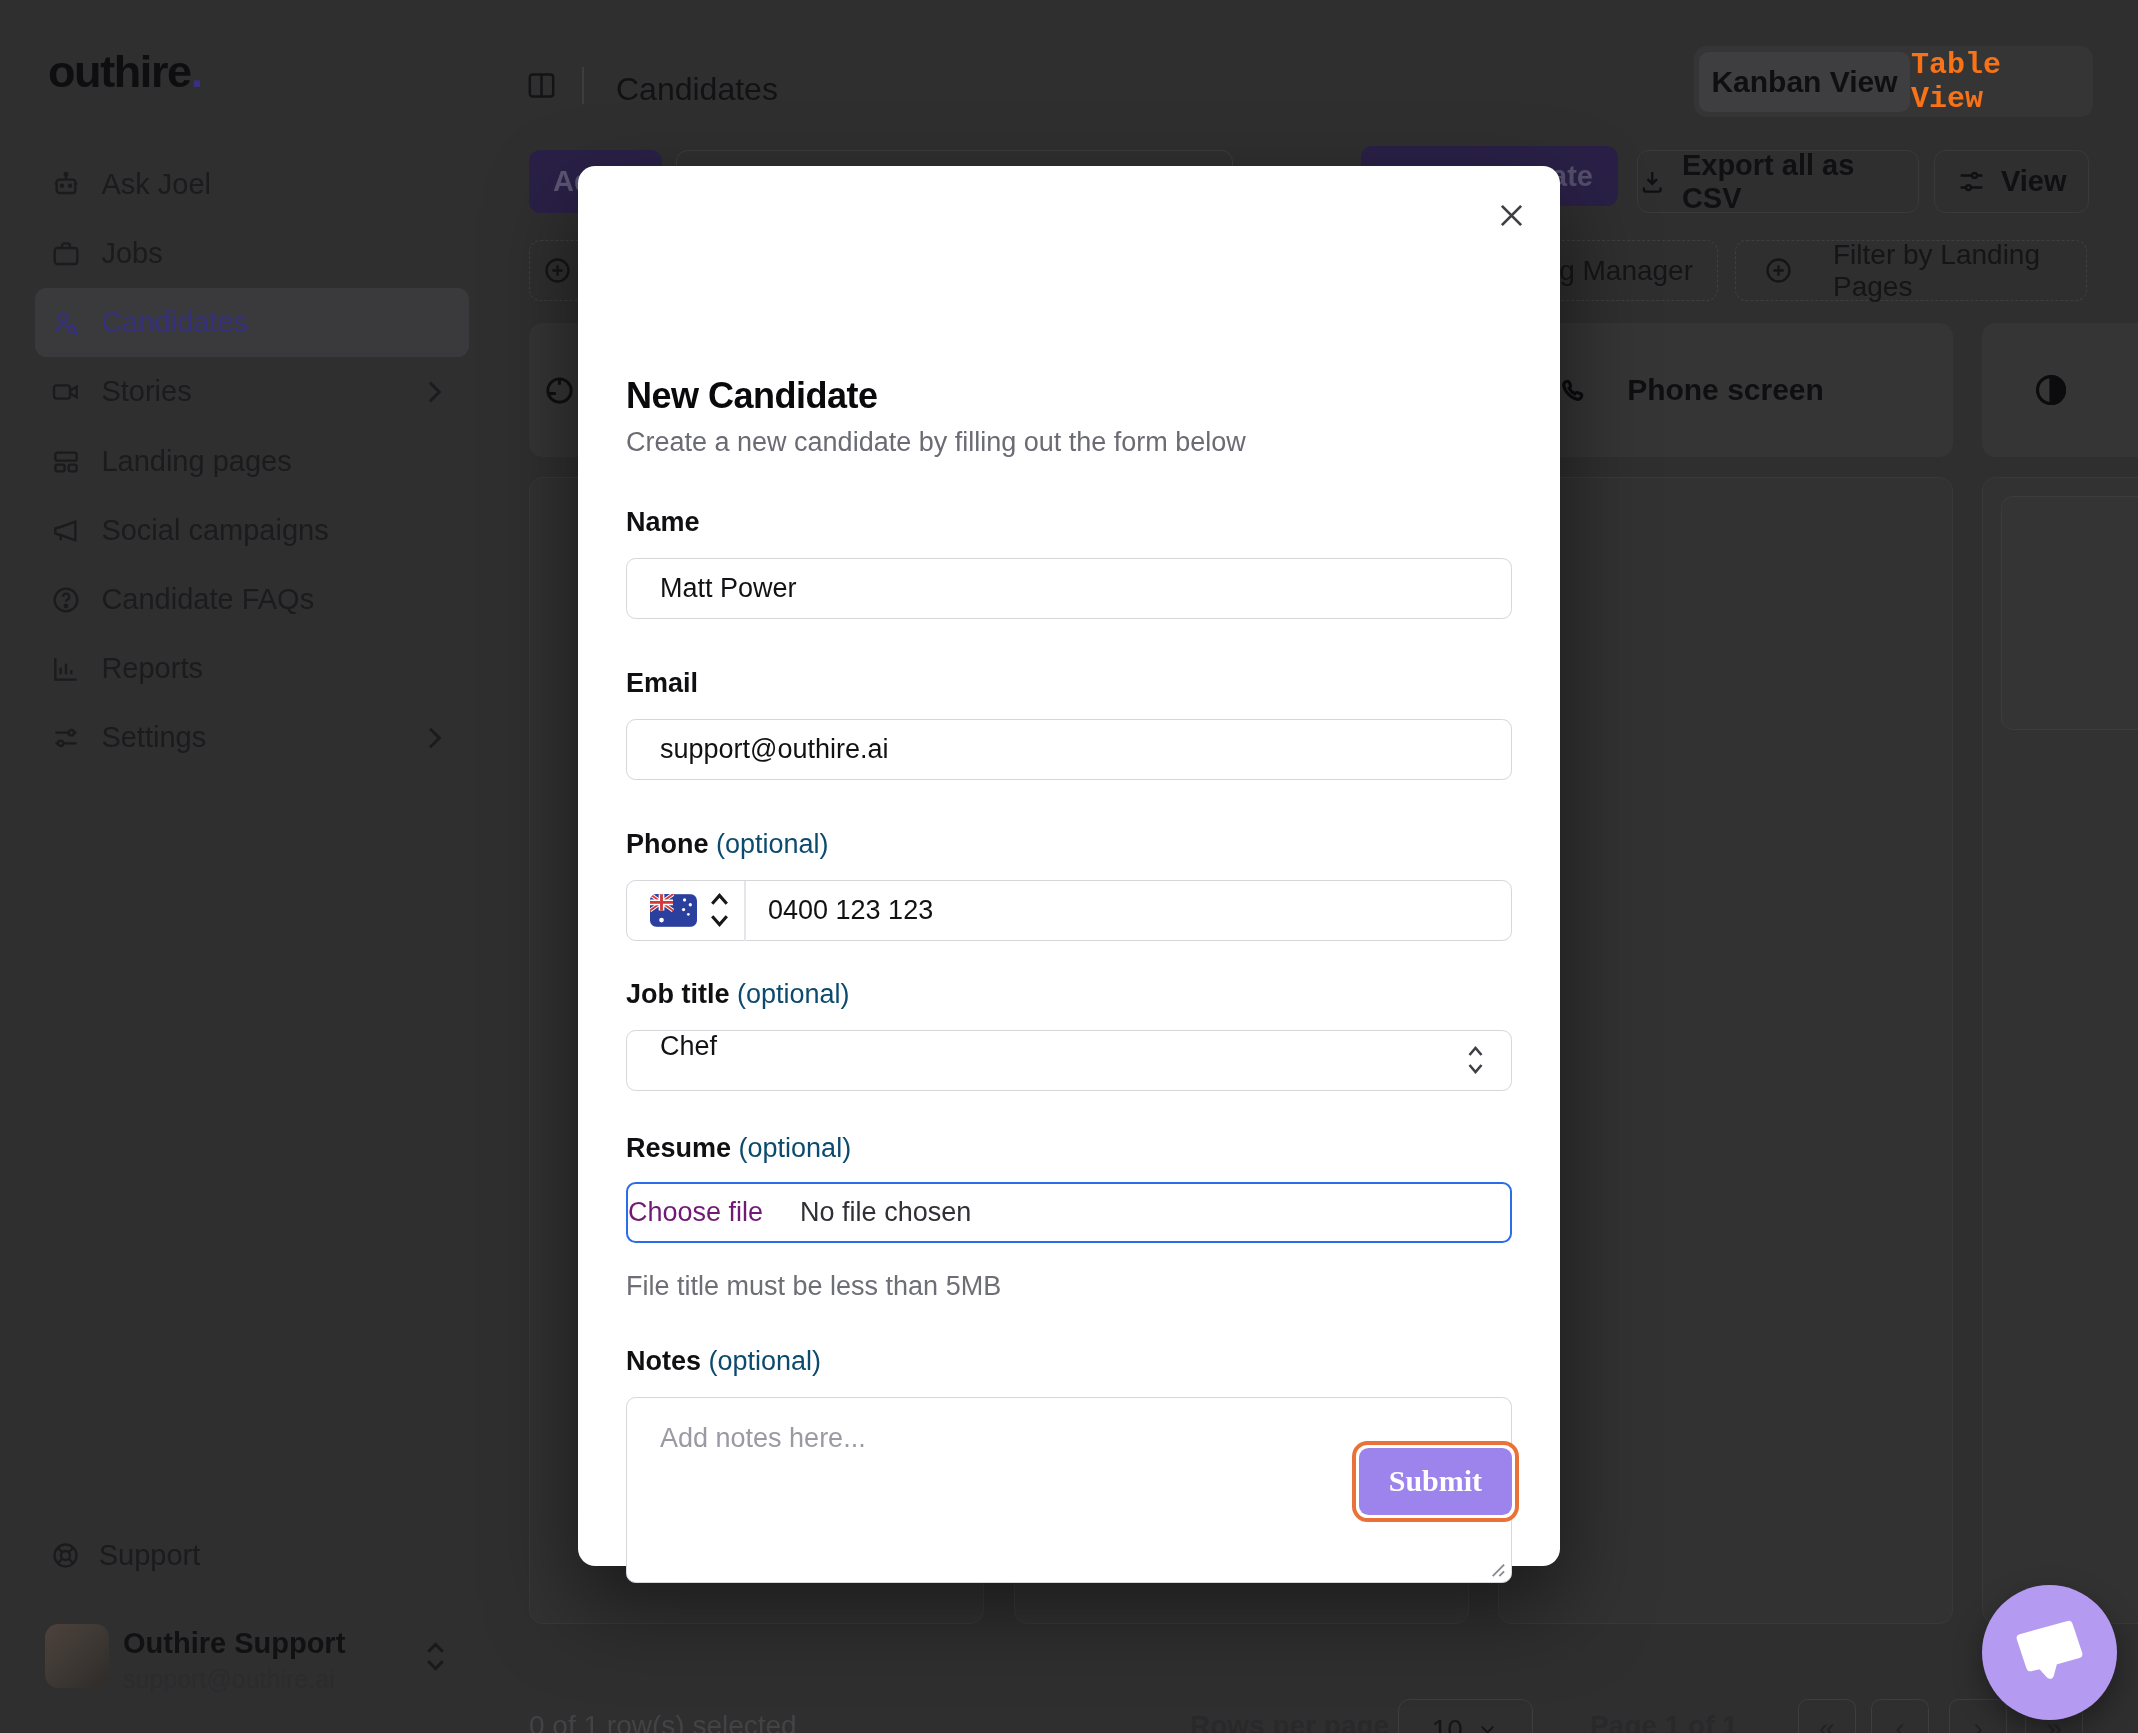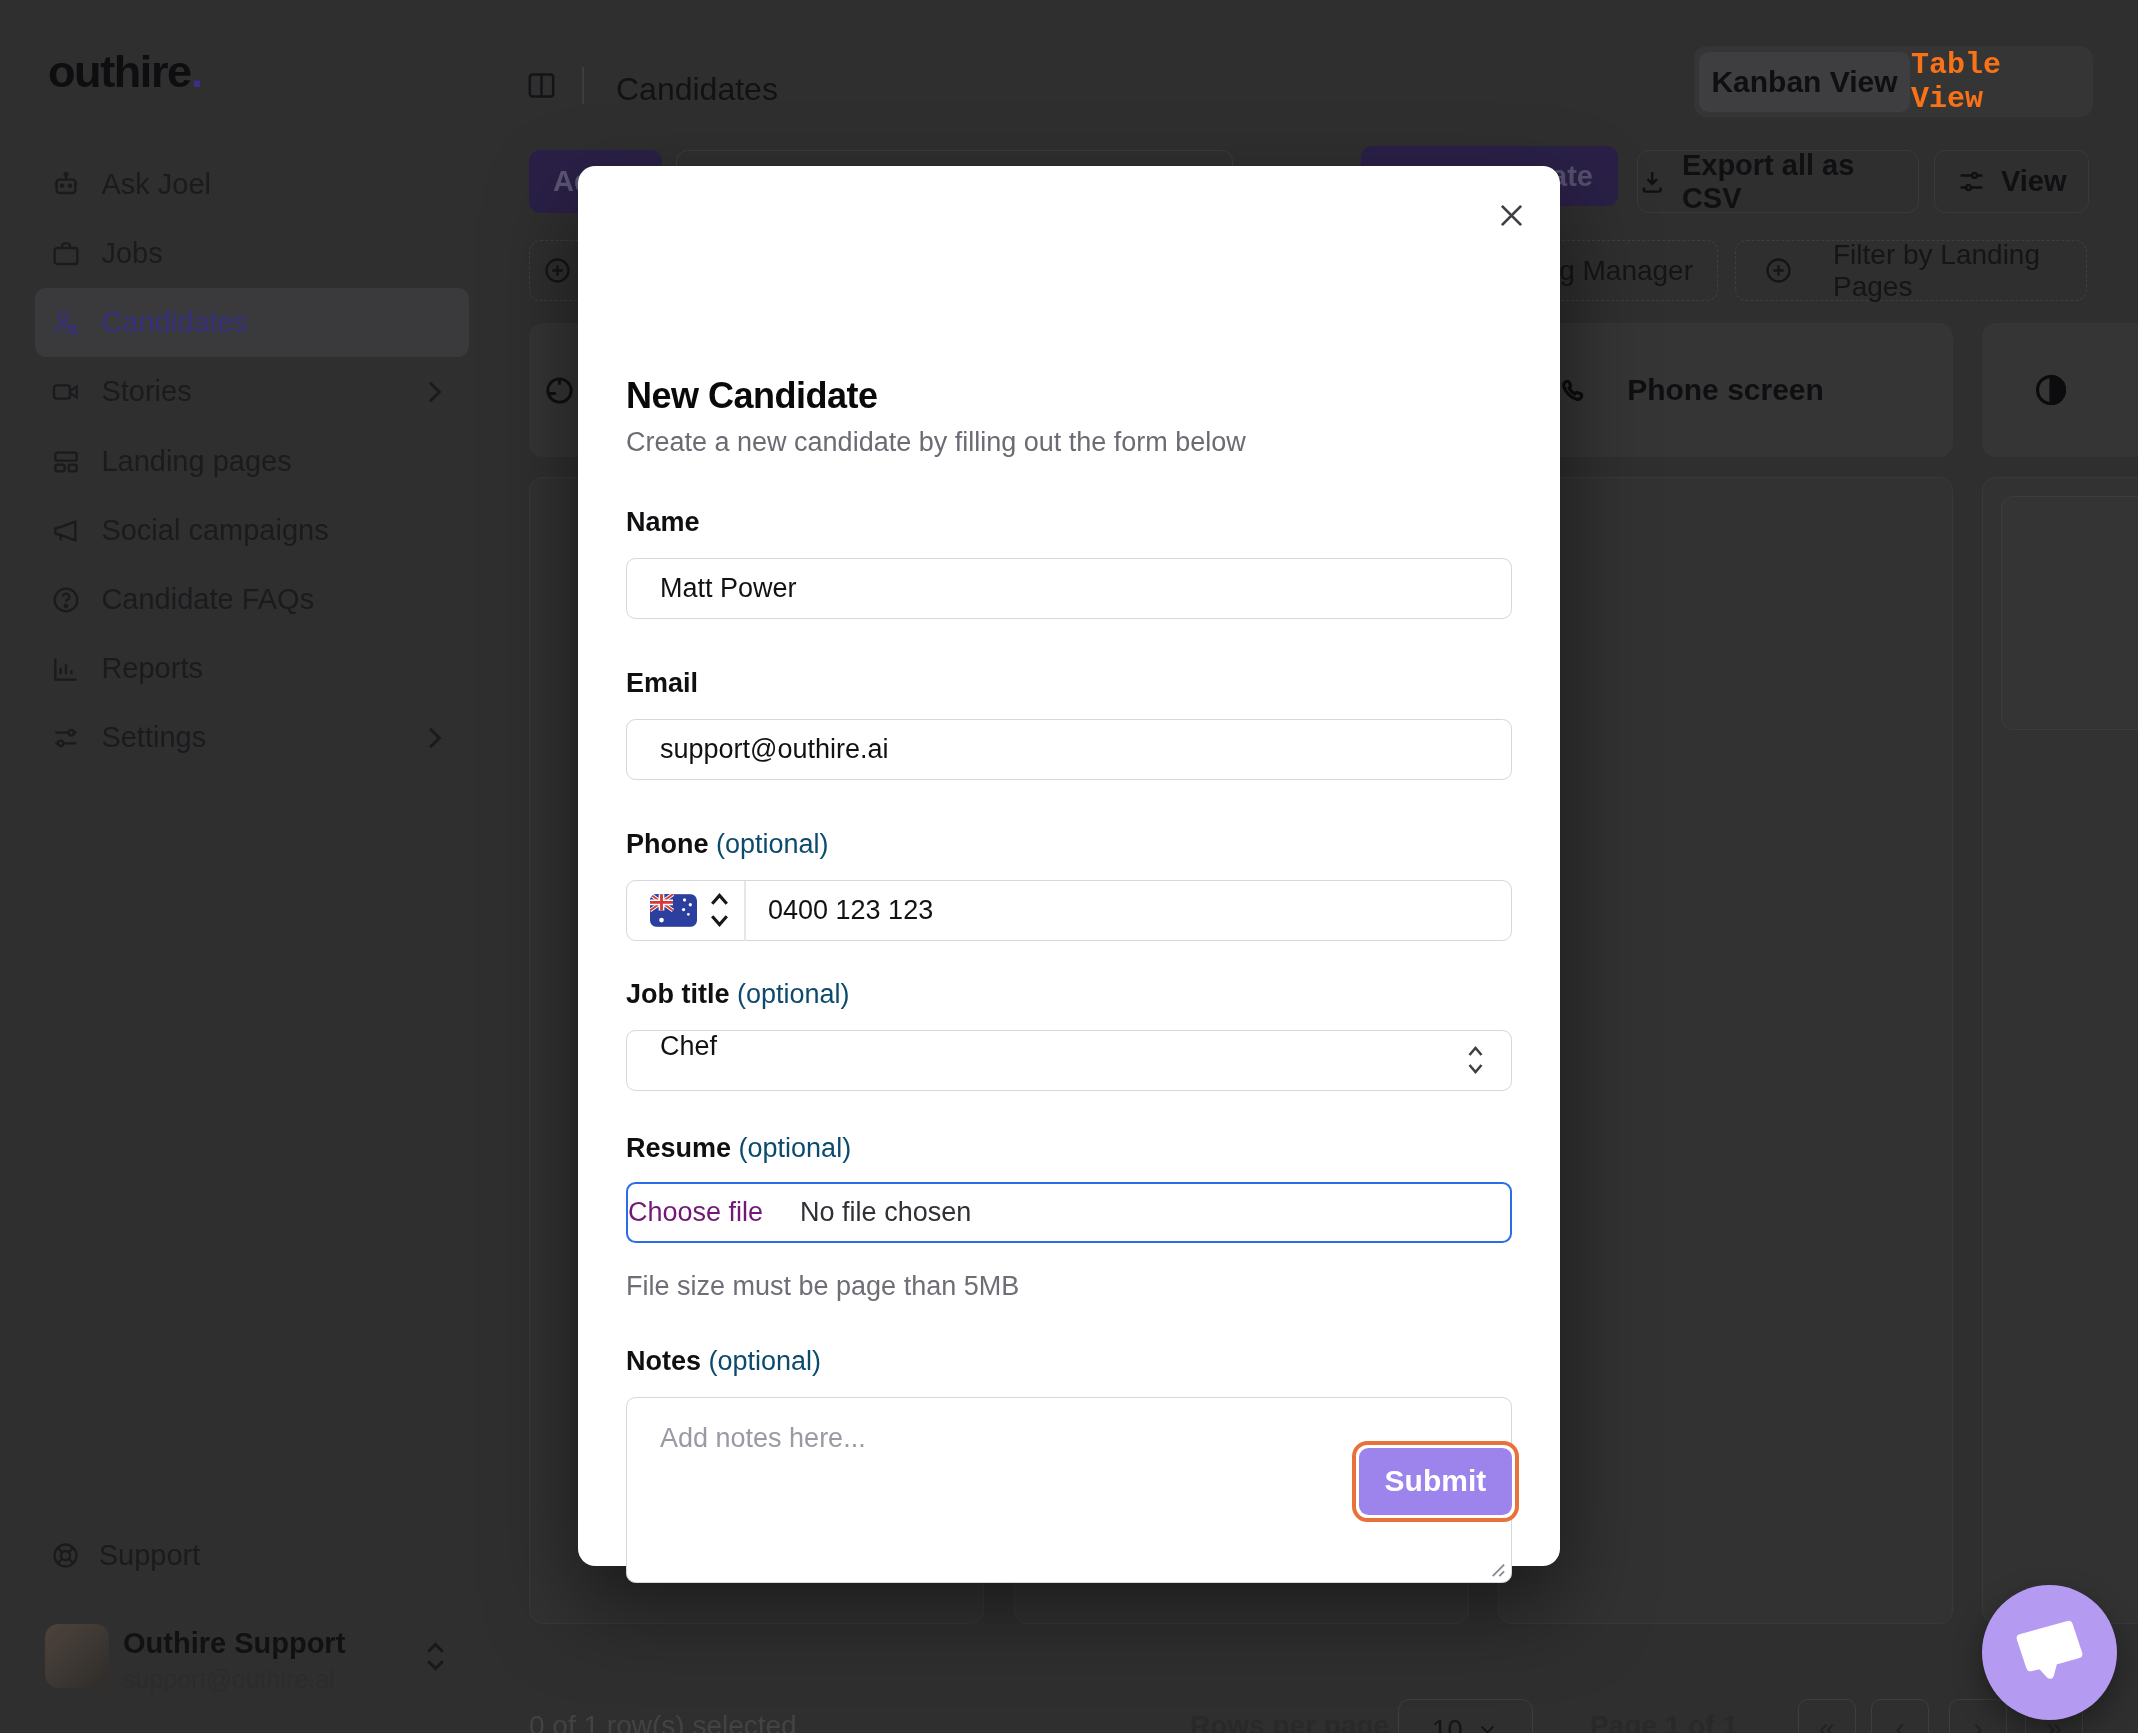--- a/index.html
+++ b/index.html
@@ -96,21 +96,21 @@
   .file-box { left:48px; width:886px; height:61px; border:2.9px solid #2b6de8; border-radius:9.6px;
               display:flex; align-items:center; background:#fff; }
   .hint { left:48px; font-size:27px; color:#6e6e76; }
   .notes { left:48px; width:886px; height:186px; border:1.9px solid #d6d6db; border-radius:9.6px;
            font-size:27px; color:#121215; padding:25px 33px; resize:none;
            font-family:"Liberation Sans",sans-serif; outline:none; }
   .notes::placeholder { color:#9a9aa3; }
   .resize-glyph { left:909px; width:19px; height:19px; color:#8a8a92; }
   .submit-ring { left:774px; top:1275px; border:4.8px solid #e9713a; border-radius:15.4px; padding:2.9px; background:#ffffff; }
   .submit-btn { width:153px; height:67px; background:#9d83ec; border:none; border-radius:9.6px;
-                color:#ffffff; font-size:30px; font-weight:700; font-family:Liberation Sans, sans-serif; cursor:pointer; }
+                color:#ffffff; font-size:30px; font-weight:700; font-family:Liberation Serif, serif; cursor:pointer; }
 
   
   #chat { position:absolute; left:1982px; top:1585px; width:135px; height:135px; border-radius:50%;
           background:#b49af0; z-index:20; display:flex; align-items:center; justify-content:center;
           box-shadow:0 11.5px 29px rgba(0,0,0,0.35); cursor:pointer; }
 </style>
 </head>
 <body>
 
 <div id="app">
@@ -368,21 +368,21 @@
   <svg class="abs sel-chev" style="top:874px" viewBox="0 0 24 40" fill="none" stroke="currentColor" stroke-width="2.6">
       <path d="M6 15l6-7 6 7"></path>
       <path d="M6 25l6 7 6-7"></path>
     </svg>
 
   <div class="abs f-label" style="left:48px;top:967px"><span>Resume</span> <span class="f-opt">(optional)</span></div>
   <div class="abs file-box" style="top:1016px">
     <span style="font-size:27px;font-weight:500;color:#701a75">Choose file</span>
     <span style="margin-left:37px;font-size:27px;color:#303036">No file chosen</span>
   </div>
-  <div class="abs hint" style="top:1105px">File size must be page than 5MB</div>
+  <div class="abs hint" style="top:1105px">File title must be less than 5MB</div>
 
   <div class="abs f-label" style="left:48px;top:1180px"><span>Notes</span> <span class="f-opt">(optional)</span></div>
   <textarea class="abs notes" style="top: 1231px;" placeholder="Add notes here..."></textarea>
   <svg class="abs resize-glyph" style="top:1393px" viewBox="0 0 20 20" stroke="currentColor" stroke-width="2" fill="none">
       <path d="M18 6L6 18M18 13l-5 5"></path>
     </svg>
 
   <div class="abs submit-ring">
     <button class="submit-btn">Submit</button>
   </div>

